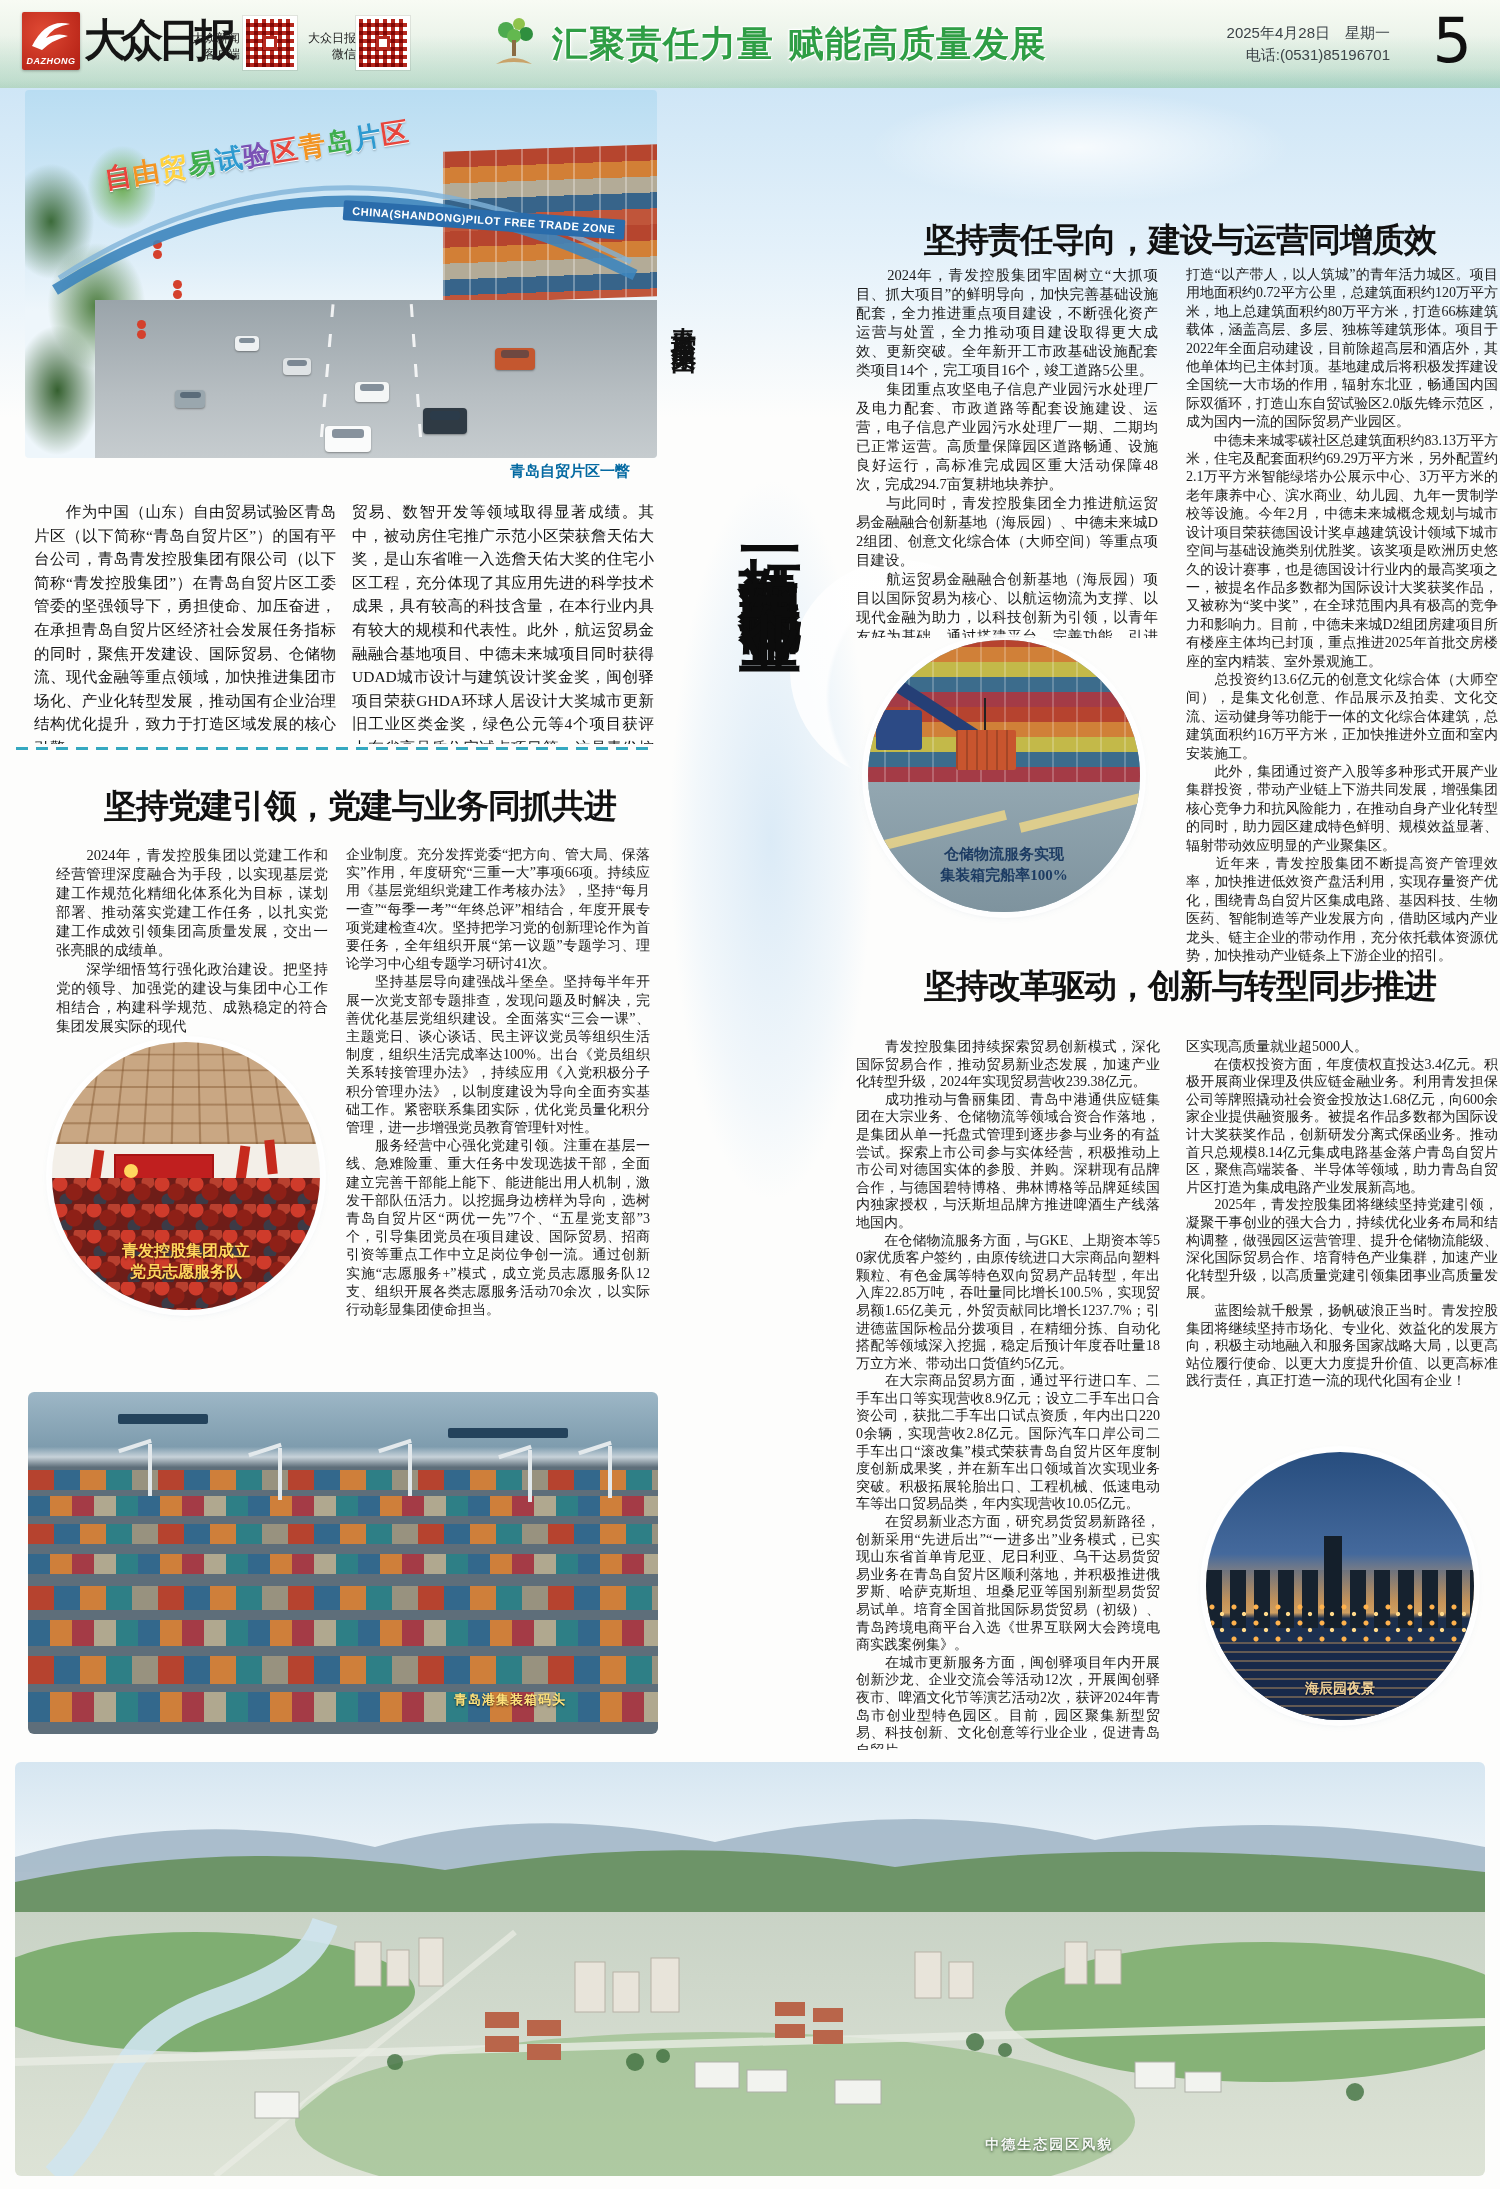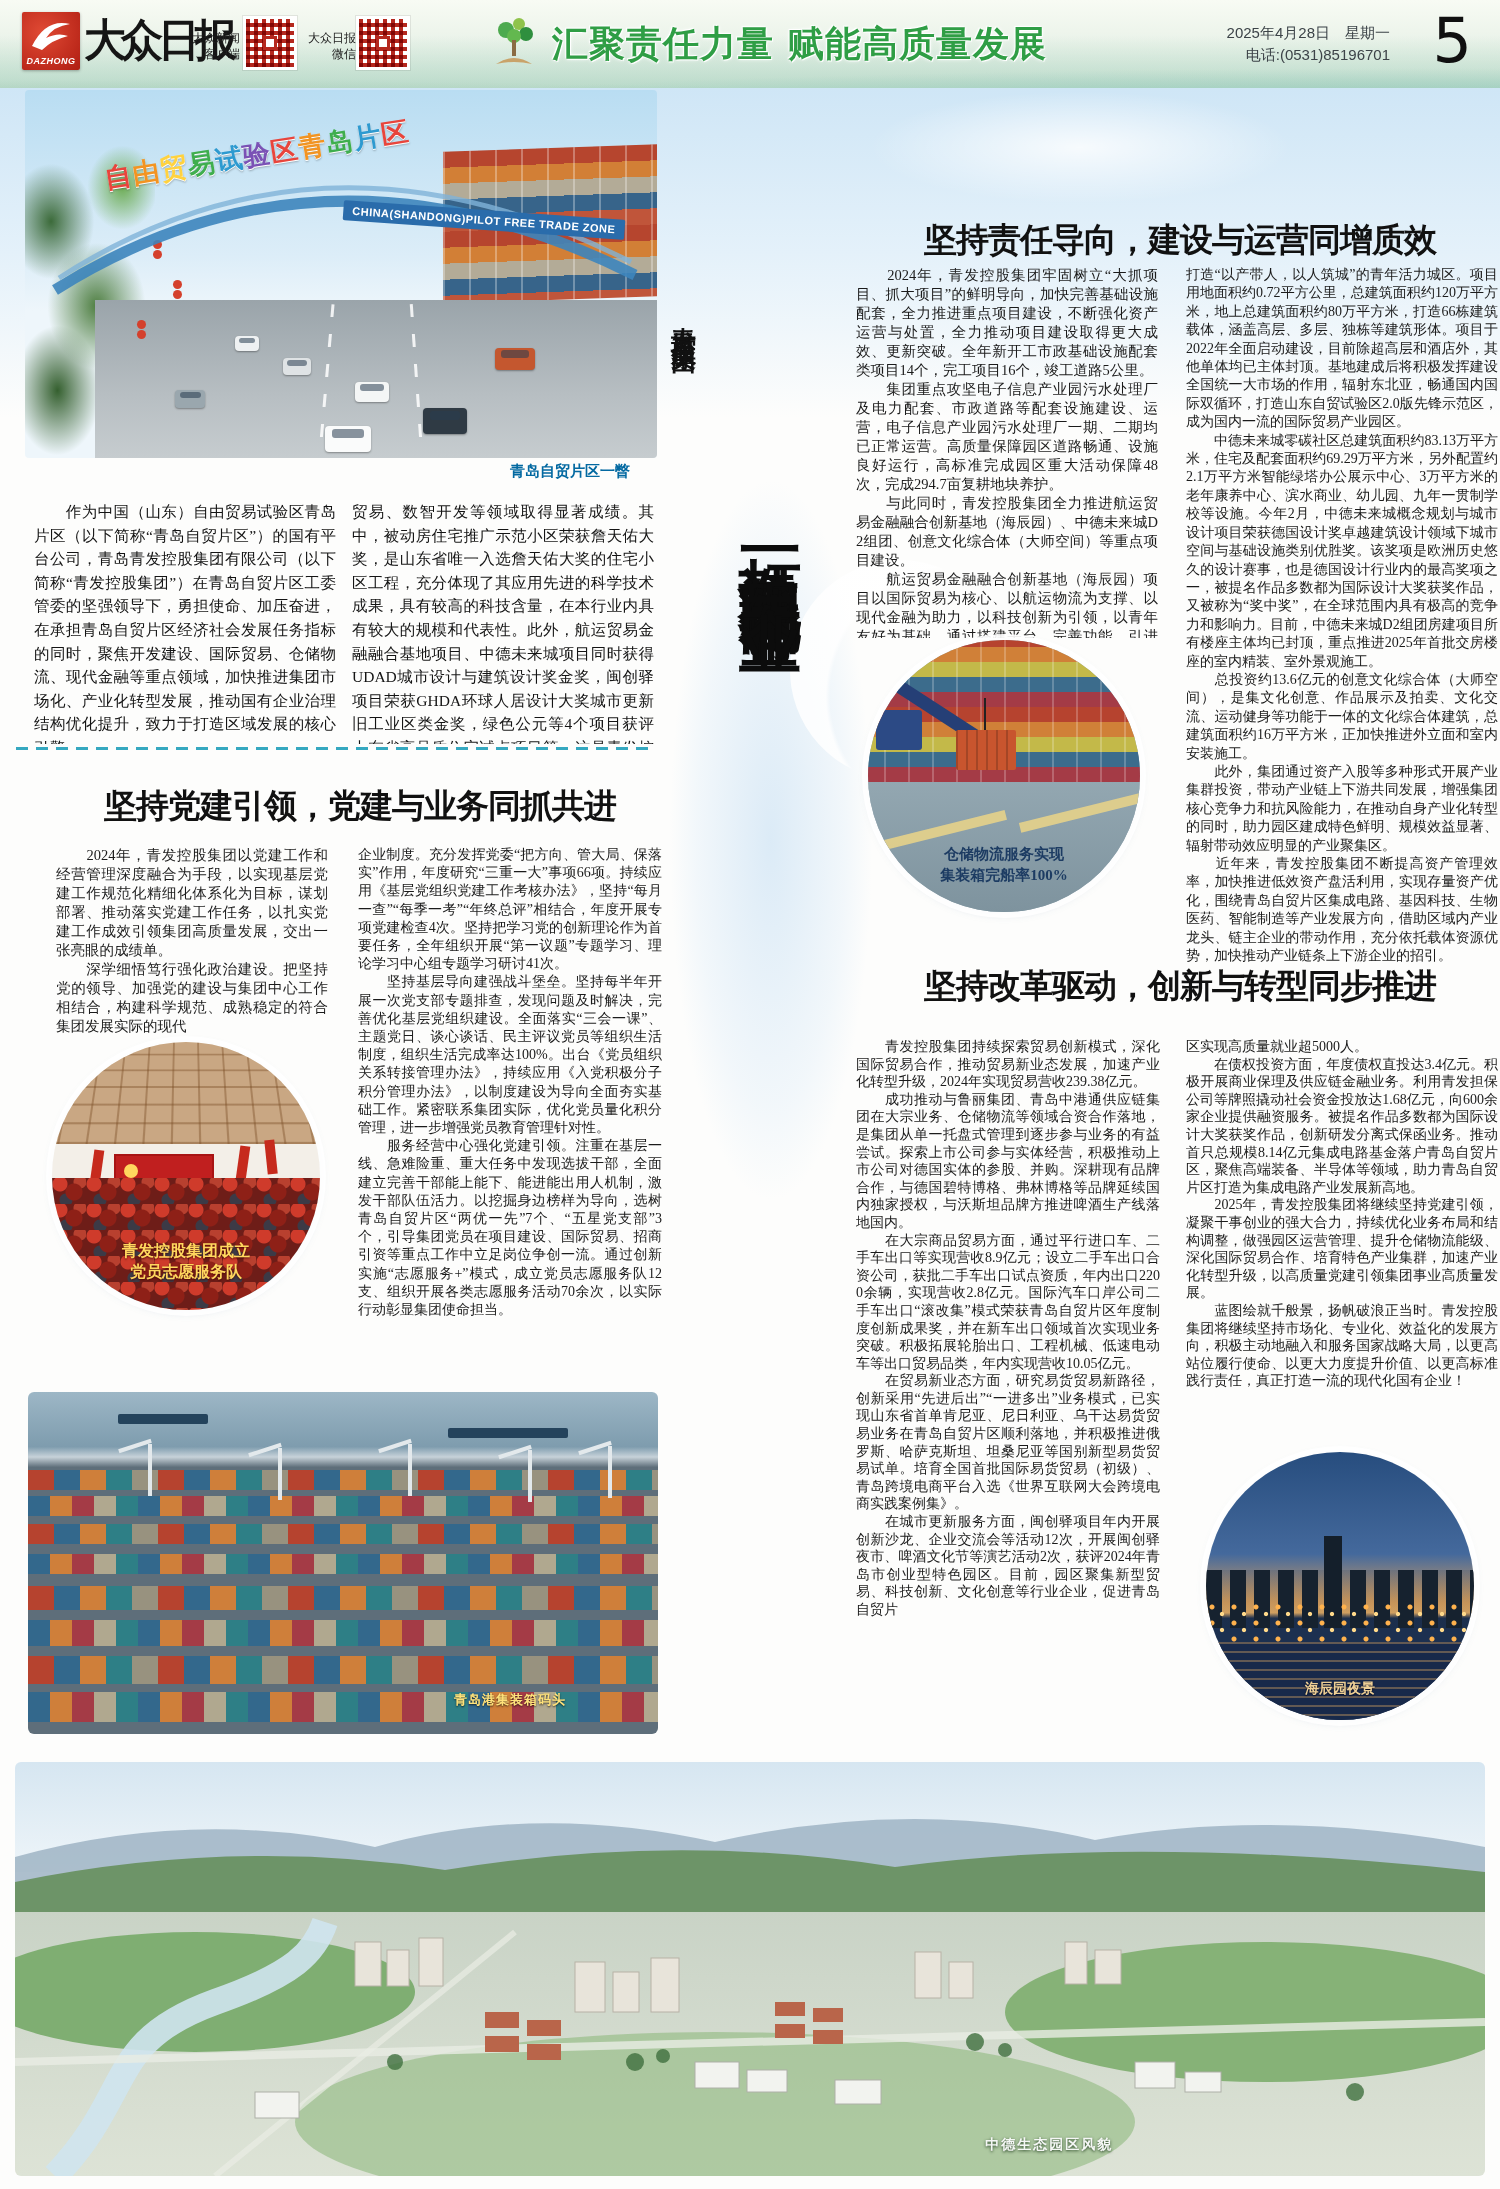--- a/index.html
+++ b/index.html
@@ -99,21 +99,21 @@
   
   .headline{position:absolute;margin:0;font:900 33px/40px "Liberation Sans","DejaVu Sans",sans-serif;
     color:#111;text-align:center;letter-spacing:-1px;white-space:nowrap;}
   #party-headline{left:60px;top:786px;width:600px;}
   #resp-headline{left:860px;top:220px;width:640px;}
   #reform-headline{left:860px;top:966px;width:640px;}
   .body-col{position:absolute;overflow:hidden;font:14.5px/19px "Liberation Serif","DejaVu Serif",serif;
     color:#1b1b1b;text-align:justify;word-break:break-all;}
   .body-col p{margin:0;}
   #party-col1{left:56px;top:846px;width:272px;height:194px;}
-  #party-col2{left:346px;top:846px;width:304px;height:492px;font-size:14px;line-height:18.2px;margin-left:12px;}
+  #party-col2{left:346px;top:846px;width:304px;height:492px;font-size:14px;line-height:18.2px;}
   #resp-col1{left:856px;top:266px;width:302px;height:372px;}
   #resp-col2{left:1186px;top:266px;width:312px;height:696px;font-size:14px;line-height:18.4px;}
   #reform-col1{left:856px;top:1038px;width:304px;height:712px;font-size:14px;line-height:17.6px;}
   #reform-col2{left:1186px;top:1038px;width:312px;height:410px;font-size:14px;line-height:17.6px;}
 
   
   #kicker{position:absolute;left:668px;top:306px;height:200px;writing-mode:vertical-rl;text-orientation:upright;
     font:700 25px "Liberation Sans",sans-serif;color:#111;letter-spacing:5px;}
   #big-title{position:absolute;left:728px;top:508px;height:820px;writing-mode:vertical-rl;text-orientation:upright;
     font:900 62px "Liberation Sans","DejaVu Sans",sans-serif;color:#0c0c0c;letter-spacing:5px;}
@@ -339,20 +339,21 @@
       <p>　　中德未来城零碳社区总建筑面积约83.13万平方米，住宅及配套面积约69.29万平方米，另外配置约2.1万平方米智能绿塔办公展示中心、3万平方米的老年康养中心、滨水商业、幼儿园、九年一贯制学校等设施。今年2月，中德未来城概念规划与城市设计项目荣获德国设计奖卓越建筑设计领域下城市空间与基础设施类别优胜奖。该奖项是欧洲历史悠久的设计赛事，也是德国设计行业内的最高奖项之一，被提名作品多数都为国际设计大奖获奖作品，又被称为“奖中奖”，在全球范围内具有极高的竞争力和影响力。目前，中德未来城D2组团房建项目所有楼座主体均已封顶，重点推进2025年首批交房楼座的室内精装、室外景观施工。</p>
       <p>　　总投资约13.6亿元的创意文化综合体（大师空间），是集文化创意、作品展示及拍卖、文化交流、运动健身等功能于一体的文化综合体建筑，总建筑面积约16万平方米，正加快推进外立面和室内安装施工。</p>
       <p>　　此外，集团通过资产入股等多种形式开展产业集群投资，带动产业链上下游共同发展，增强集团核心竞争力和抗风险能力，在推动自身产业化转型的同时，助力园区建成特色鲜明、规模效益显著、辐射带动效应明显的产业聚集区。</p>
       <p>　　近年来，青发控股集团不断提高资产管理效率，加快推进低效资产盘活利用，实现存量资产优化，围绕青岛自贸片区集成电路、基因科技、生物医药、智能制造等产业发展方向，借助区域内产业龙头、链主企业的带动作用，充分依托载体资源优势，加快推动产业链条上下游企业的招引。</p>
     </div>
 
   <h2 class="headline" id="reform-headline">坚持改革驱动，创新与转型同步推进</h2>
   <div class="body-col" id="reform-col1">
       <p>　　青发控股集团持续探索贸易创新模式，深化国际贸易合作，推动贸易新业态发展，加速产业化转型升级，2024年实现贸易营收239.38亿元。</p>
       <p>　　成功推动与鲁丽集团、青岛中港通供应链集团在大宗业务、仓储物流等领域合资合作落地，是集团从单一托盘式管理到逐步参与业务的有益尝试。探索上市公司参与实体经营，积极推动上市公司对德国实体的参股、并购。深耕现有品牌合作，与德国碧特博格、弗林博格等品牌延续国内独家授权，与沃斯坦品牌方推进啤酒生产线落地国内。</p>
+      <p>　　在仓储物流服务方面，与GKE、上期资本等50家优质客户签约，由原传统进口大宗商品向塑料颗粒、有色金属等特色双向贸易产品转型，年出入库22.85万吨，吞吐量同比增长100.5%，实现贸易额1.65亿美元，外贸贡献同比增长1237.7%；引进德蓝国际检品分拨项目，在精细分拣、自动化搭配等领域深入挖掘，稳定后预计年度吞吐量18万立方米、带动出口货值约5亿元。</p>
       <p>　　在大宗商品贸易方面，通过平行进口车、二手车出口等实现营收8.9亿元；设立二手车出口合资公司，获批二手车出口试点资质，年内出口2200余辆，实现营收2.8亿元。国际汽车口岸公司二手车出口“滚改集”模式荣获青岛自贸片区年度制度创新成果奖，并在新车出口领域首次实现业务突破。积极拓展轮胎出口、工程机械、低速电动车等出口贸易品类，年内实现营收10.05亿元。</p>
       <p>　　在贸易新业态方面，研究易货贸易新路径，创新采用“先进后出”“一进多出”业务模式，已实现山东省首单肯尼亚、尼日利亚、乌干达易货贸易业务在青岛自贸片区顺利落地，并积极推进俄罗斯、哈萨克斯坦、坦桑尼亚等国别新型易货贸易试单。培育全国首批国际易货贸易（初级）、青岛跨境电商平台入选《世界互联网大会跨境电商实践案例集》。</p>
       <p>　　在城市更新服务方面，闽创驿项目年内开展创新沙龙、企业交流会等活动12次，开展闽创驿夜市、啤酒文化节等演艺活动2次，获评2024年青岛市创业型特色园区。目前，园区聚集新型贸易、科技创新、文化创意等行业企业，促进青岛自贸片</p>
     </div>
   <div class="body-col" id="reform-col2">
       <p>区实现高质量就业超5000人。</p>
       <p>　　在债权投资方面，年度债权直投达3.4亿元。积极开展商业保理及供应链金融业务。利用青发担保公司等牌照撬动社会资金投放达1.68亿元，向600余家企业提供融资服务。被提名作品多数都为国际设计大奖获奖作品，创新研发分离式保函业务。推动首只总规模8.14亿元集成电路基金落户青岛自贸片区，聚焦高端装备、半导体等领域，助力青岛自贸片区打造为集成电路产业发展新高地。</p>
       <p>　　2025年，青发控股集团将继续坚持党建引领，凝聚干事创业的强大合力，持续优化业务布局和结构调整，做强园区运营管理、提升仓储物流能级、深化国际贸易合作、培育特色产业集群，加速产业化转型升级，以高质量党建引领集团事业高质量发展。</p>
       <p>　　蓝图绘就千般景，扬帆破浪正当时。青发控股集团将继续坚持市场化、专业化、效益化的发展方向，积极主动地融入和服务国家战略大局，以更高站位履行使命、以更大力度提升价值、以更高标准践行责任，真正打造一流的现代化国有企业！</p>
     </div>

